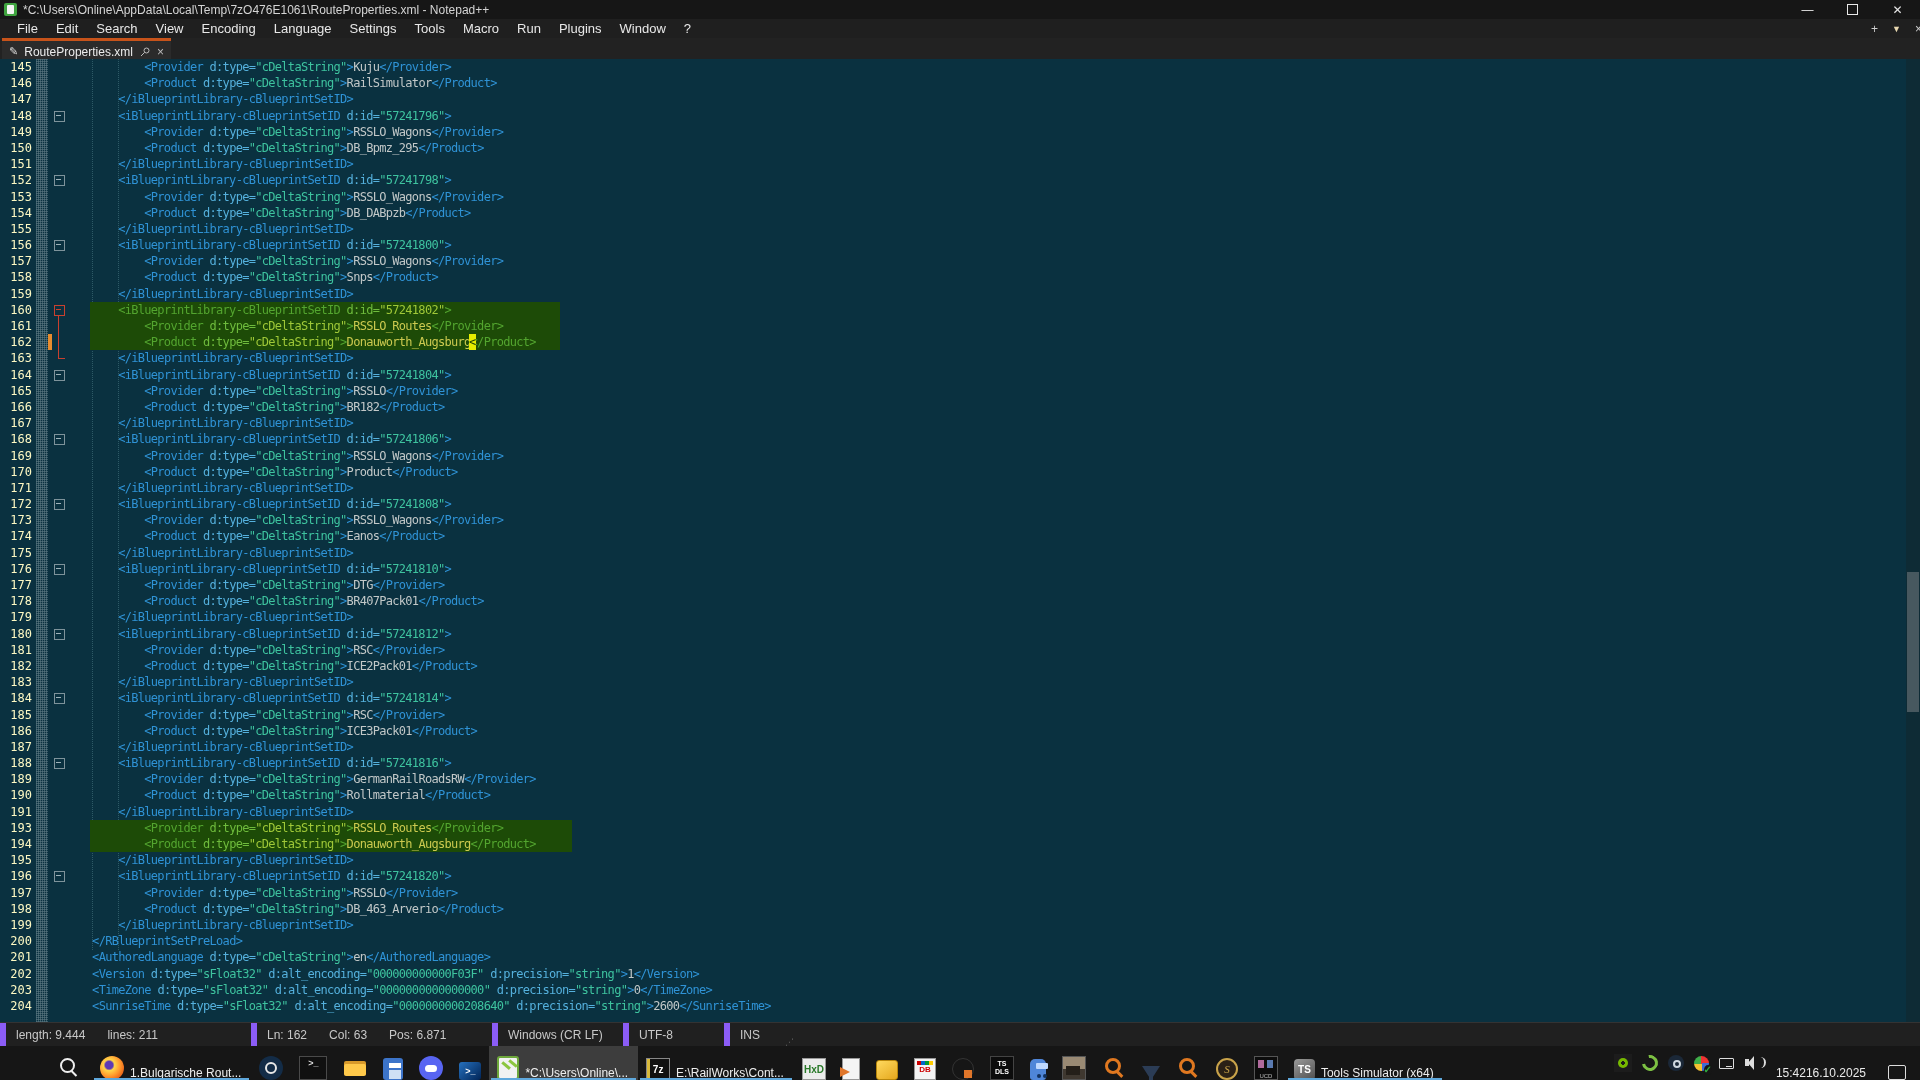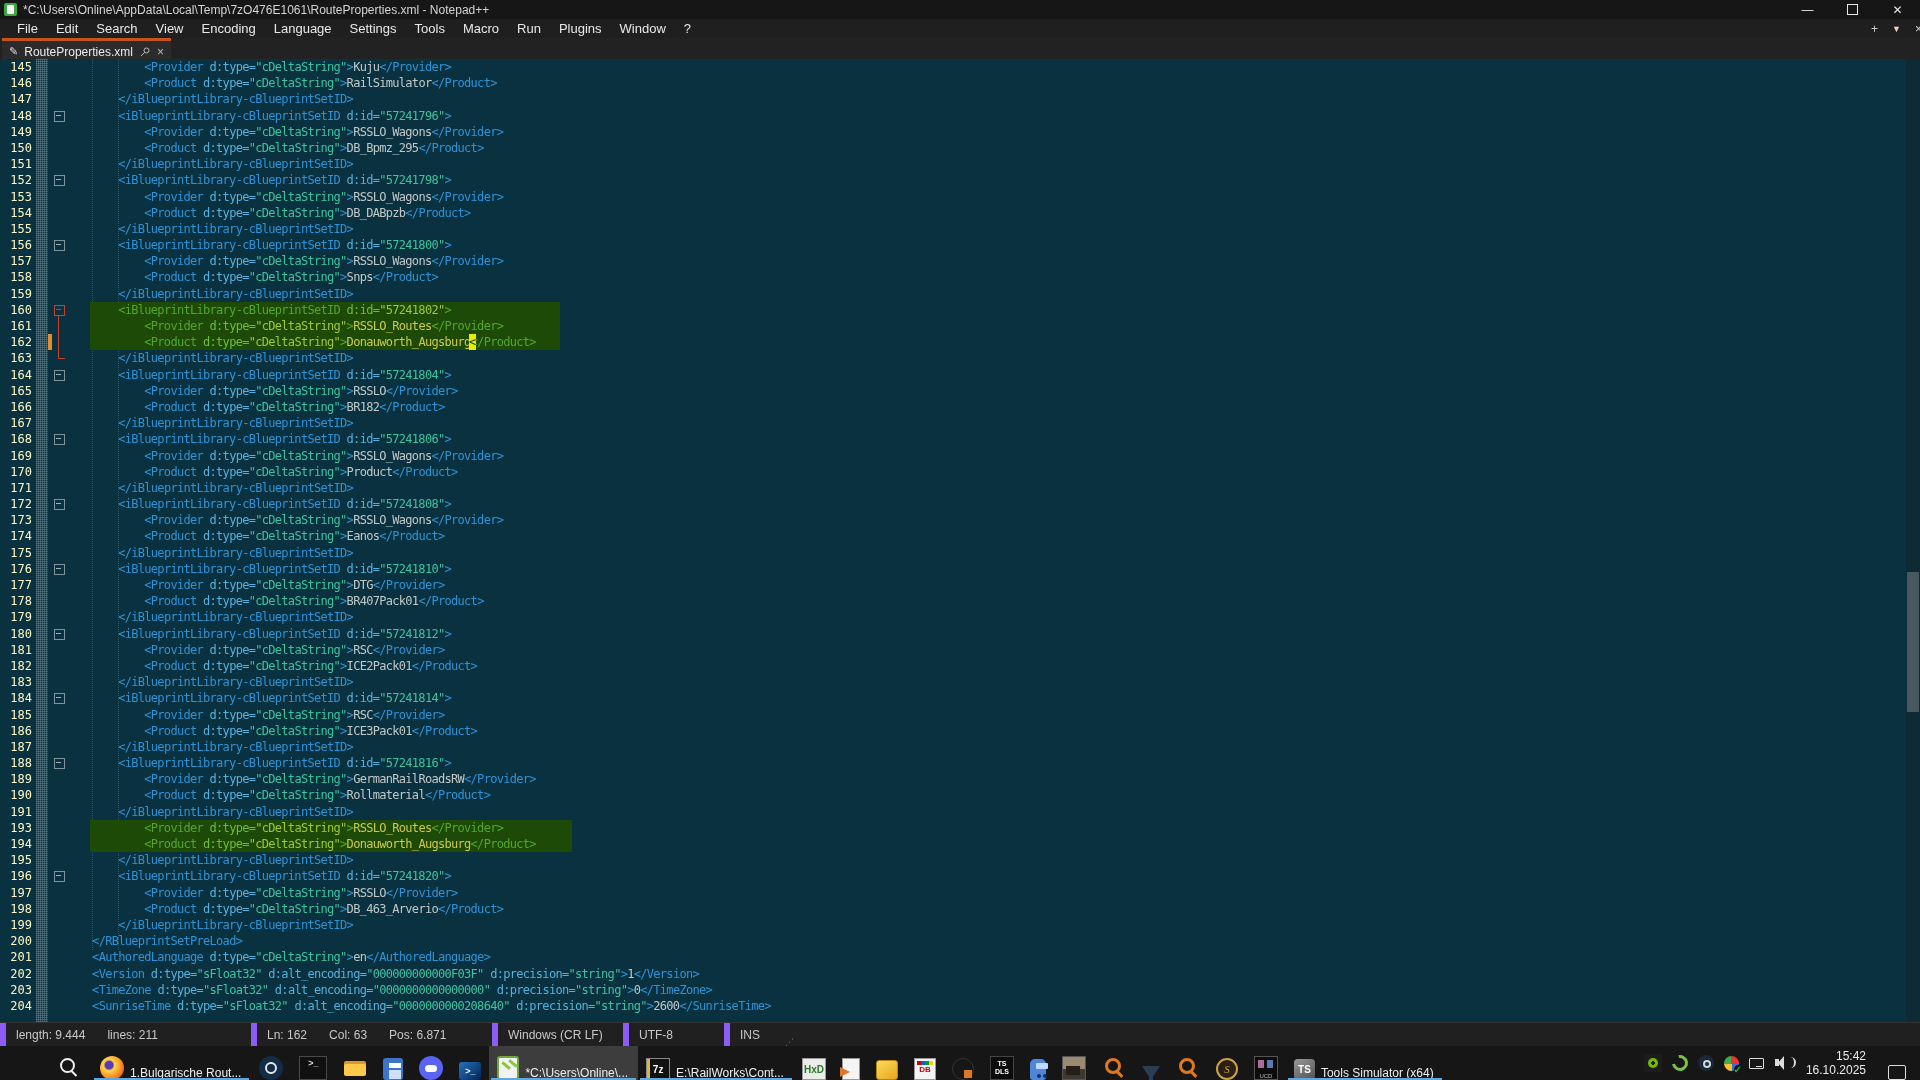--- a/index.html
+++ b/index.html
@@ -116,21 +116,21 @@
   .i-cham{border:3px solid #7CC043;border-left-color:transparent;border-radius:50%;width:10px;height:10px;transform:rotate(35deg);}
   .i-steamtray{border-radius:50%;background:#1b2838;width:16px;height:16px;}
   .i-steamtray::after{content:"";position:absolute;left:5px;top:5px;width:4px;height:4px;border:2px solid #cfd8e0;border-radius:50%;}
   .i-security{border-radius:50%;width:15px;height:15px;background:conic-gradient(#e33 0 25%,#3b6bd6 25% 50%,#f5c232 50% 75%,#3fae49 75%);}
   .i-security::after{content:"✓";position:absolute;right:-3px;bottom:-4px;color:#2fae3f;font-size:10px;font-weight:bold;background:#161616;border-radius:50%;line-height:10px;}
   .i-display{border:1px solid #ddd;width:13px;height:9px;border-radius:1px;}
   .i-display::after{content:"";position:absolute;left:6px;bottom:1px;width:6px;height:1px;background:#ddd;}
   .i-volume::before{content:"";position:absolute;left:1px;top:5px;width:4px;height:7px;background:#ddd;}
   .i-volume::after{content:"";position:absolute;left:4px;top:2px;border-right:6px solid #ddd;border-top:7px solid transparent;border-bottom:7px solid transparent;}
   .i-volwaves{position:absolute;left:12px;top:3px;width:8px;height:11px;border:2px solid #ddd;border-left:none;border-top:none;border-bottom:none;border-radius:0 8px 8px 0;}
-  #clock{display:flex;flex-direction:column;align-items:flex-end;justify-content:center;color:#eaeaea;font-size:12px;line-height:14px;padding:0 8px;}
+  #clock{display:flex;flex-direction:row;align-items:flex-end;justify-content:center;color:#eaeaea;font-size:12px;line-height:14px;padding:0 8px;}
   .i-notif{width:16px;height:13px;border:1px solid #ddd;border-radius:2px;position:relative;}
   .i-notif::after{content:"";position:absolute;left:2px;bottom:-4px;border-top:4px solid #ddd;border-right:5px solid transparent;}
 </style>
 </head>
 <body>
 
 <div id="screen">
 
   <div id="titlebar">
     <span class="appicon"></span>

